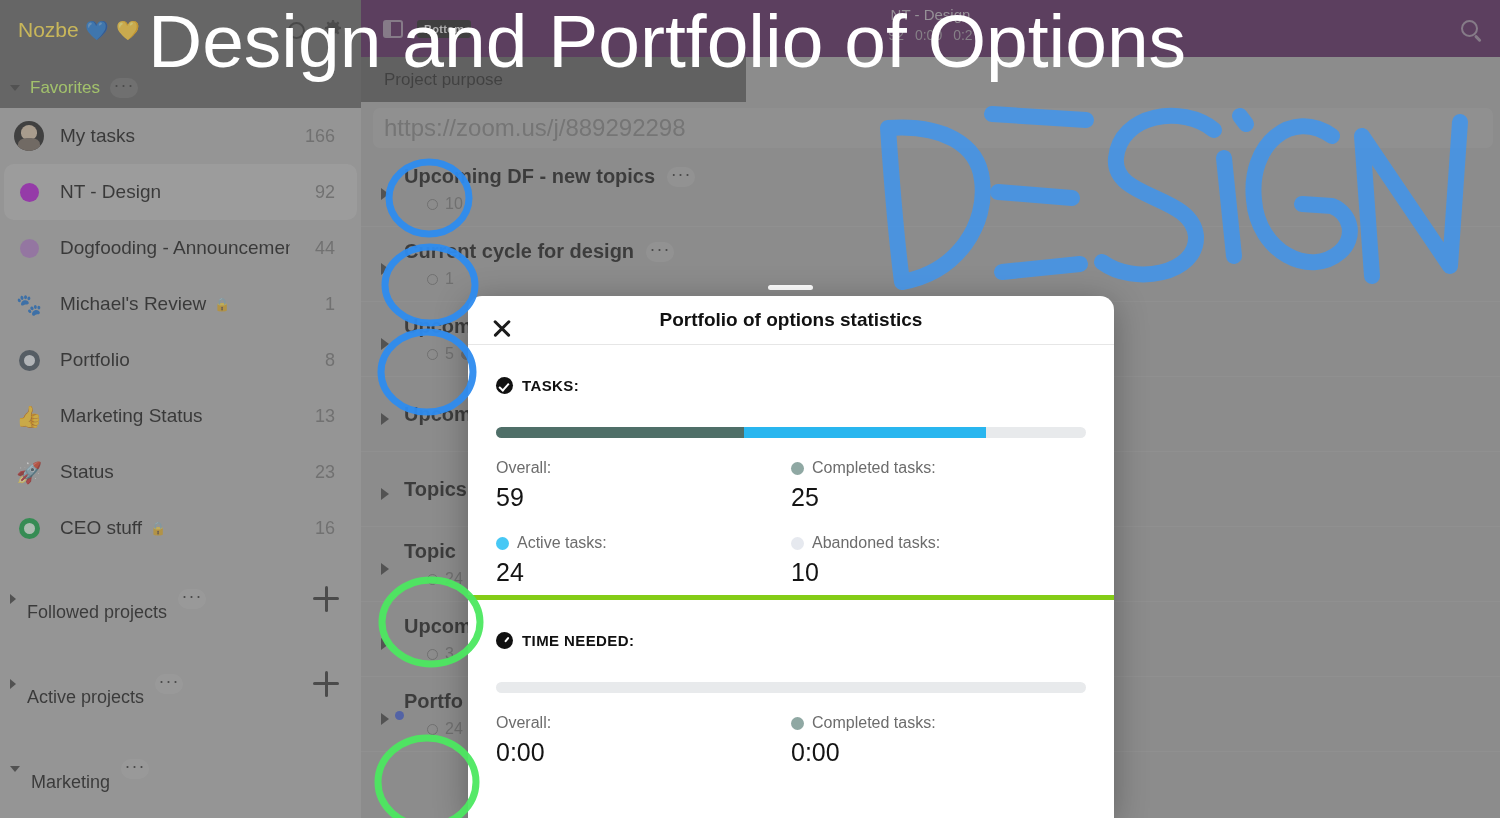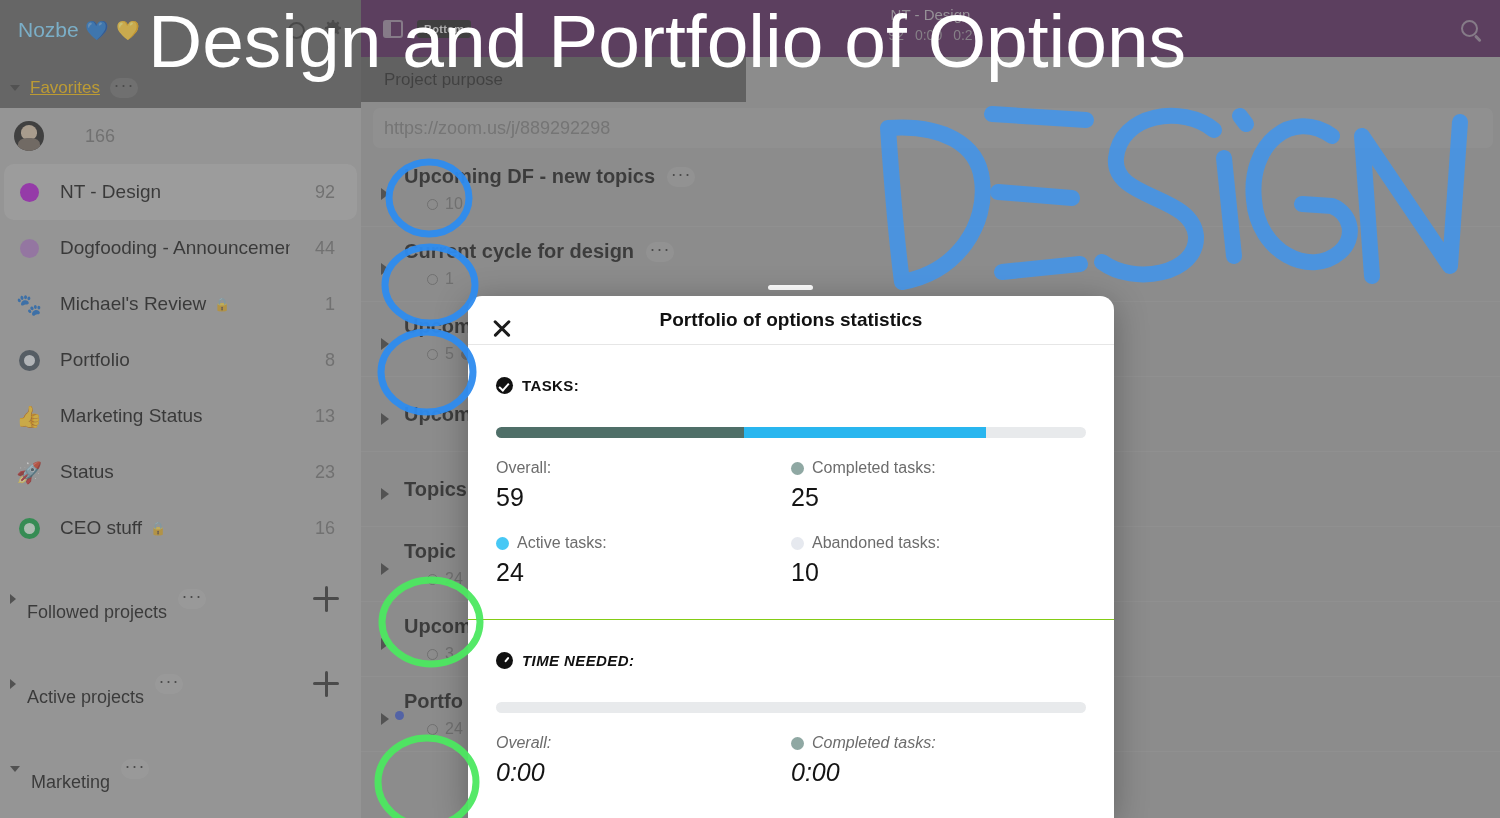--- a/index.html
+++ b/index.html
@@ -17,21 +17,21 @@
     width: 361px; height: 818px;
     background: #a8a8a8;
     z-index: 5;
   }
   .sb-header {
     position: absolute; left: 0; top: 0; width: 361px; height: 68px;
     background: #5b5b5b;
   }
   .sb-brand {
     position: absolute; left: 18px; top: 18px;
-    font-size: 21px; color: #7dd3fc; font-weight: 400;
+    font-size: 21px; color: #fde047; font-weight: 400;
     display: flex; align-items: center; gap: 7px;
     white-space: nowrap;
   }
   .heart { font-size: 19px; line-height: 1; }
   .sb-head-icons {
     position: absolute; right: 18px; top: 20px;
     display: flex; gap: 18px; align-items: center;
   }
   .ic-search {
     width: 17px; height: 17px; border: 2.5px solid #2b2b2b;
@@ -53,21 +53,21 @@
   .caret-d {
     width: 0; height: 0;
     border-left: 5px solid transparent; border-right: 5px solid transparent;
     border-top: 6px solid #3a3a3a;
   }
   .caret-r {
     width: 0; height: 0;
     border-top: 5px solid transparent; border-bottom: 5px solid transparent;
     border-left: 6px solid #3a3a3a;
   }
-  .sb-fav-label { font-size: 17px; color: #eab308; text-decoration: underline; }
+  .sb-fav-label { font-size: 17px; color: #bef264; }
   .dots {
     display: inline-flex; align-items: center; justify-content: center;
     width: 28px; height: 20px; border-radius: 10px;
     background: rgba(255,255,255,0.10);
     color: #2f2f2f; font-size: 18px; letter-spacing: 1px;
     line-height: 8px; padding-bottom: 6px;
   }
 
   .sb-list { position: absolute; left: 0; top: 108px; width: 361px; }
   .sb-row {
@@ -172,21 +172,21 @@
     background: #535353;
     display: flex; align-items: center; padding-left: 23px;
   }
   .purpose-band span { font-size: 17px; color: #1d1d1d; }
   .url-field {
     position: absolute; left: 12px; top: 108px; width: 1120px; height: 40px;
     background: rgba(255,255,255,0.07);
     border-radius: 7px;
     display: flex; align-items: center; padding-left: 11px;
   }
-  .url-field span { font-size: 18px; color: #737373; }
+  .url-field span { font-size: 24px; color: #737373; }
 
   .list { position: absolute; left: 0; top: 152px; right: 0; }
   .li {
     position: relative; height: 75px;
     padding-left: 23px;
     border-bottom: 1px solid rgba(255,255,255,0.07);
     display: flex; flex-direction: column; justify-content: center;
   }
   .li-top { display: flex; align-items: center; gap: 12px; }
   .li-arrow {
@@ -244,21 +244,21 @@
   }
   .m-close::before, .m-close::after {
     content: ""; position: absolute; left: 0; top: 10px;
     width: 22px; height: 2.6px; background: #1c1c1c; border-radius: 2px;
   }
   .m-close::before { transform: rotate(45deg); }
   .m-close::after  { transform: rotate(-45deg); }
   .m-title { font-size: 19px; font-weight: 700; color: #111; }
 
   .m-section { padding: 32px 28px 0 28px; }
-  .m-section.second { border-top: 1px solid #84cc16; margin-top: 32px; font-style: italic; }
+  .m-section.second { border-top: 5px solid #84cc16; margin-top: 8px; }
   .sec-head {
     display: flex; align-items: center; gap: 9px;
     font-size: 15px; font-weight: 700; color: #111; letter-spacing: .4px;
   }
   .ic-check {
     width: 17px; height: 17px; border-radius: 50%;
     background: #111; position: relative; flex: 0 0 17px;
   }
   .ic-check::after {
     content: ""; position: absolute; left: 5px; top: 3.5px;
@@ -342,20 +342,23 @@
       <span class="sb-fav-label">Favorites</span>
       <span class="dots">···</span>
     </div>
 
     <div class="sb-list">
 
       <div class="sb-row">
         <div class="sb-ic">
             <div class="avatar"></div>
           </div>
+        <div class="sb-label">
+          <span>My tasks</span>
+        </div>
         <div class="sb-count">166</div>
       </div>
 
       <div class="sb-row selected">
         <div class="sb-ic">
             <div class="dot" style="background:#a913c8"></div>
           </div>
         <div class="sb-label">
           <span>NT - Design</span>
         </div>

